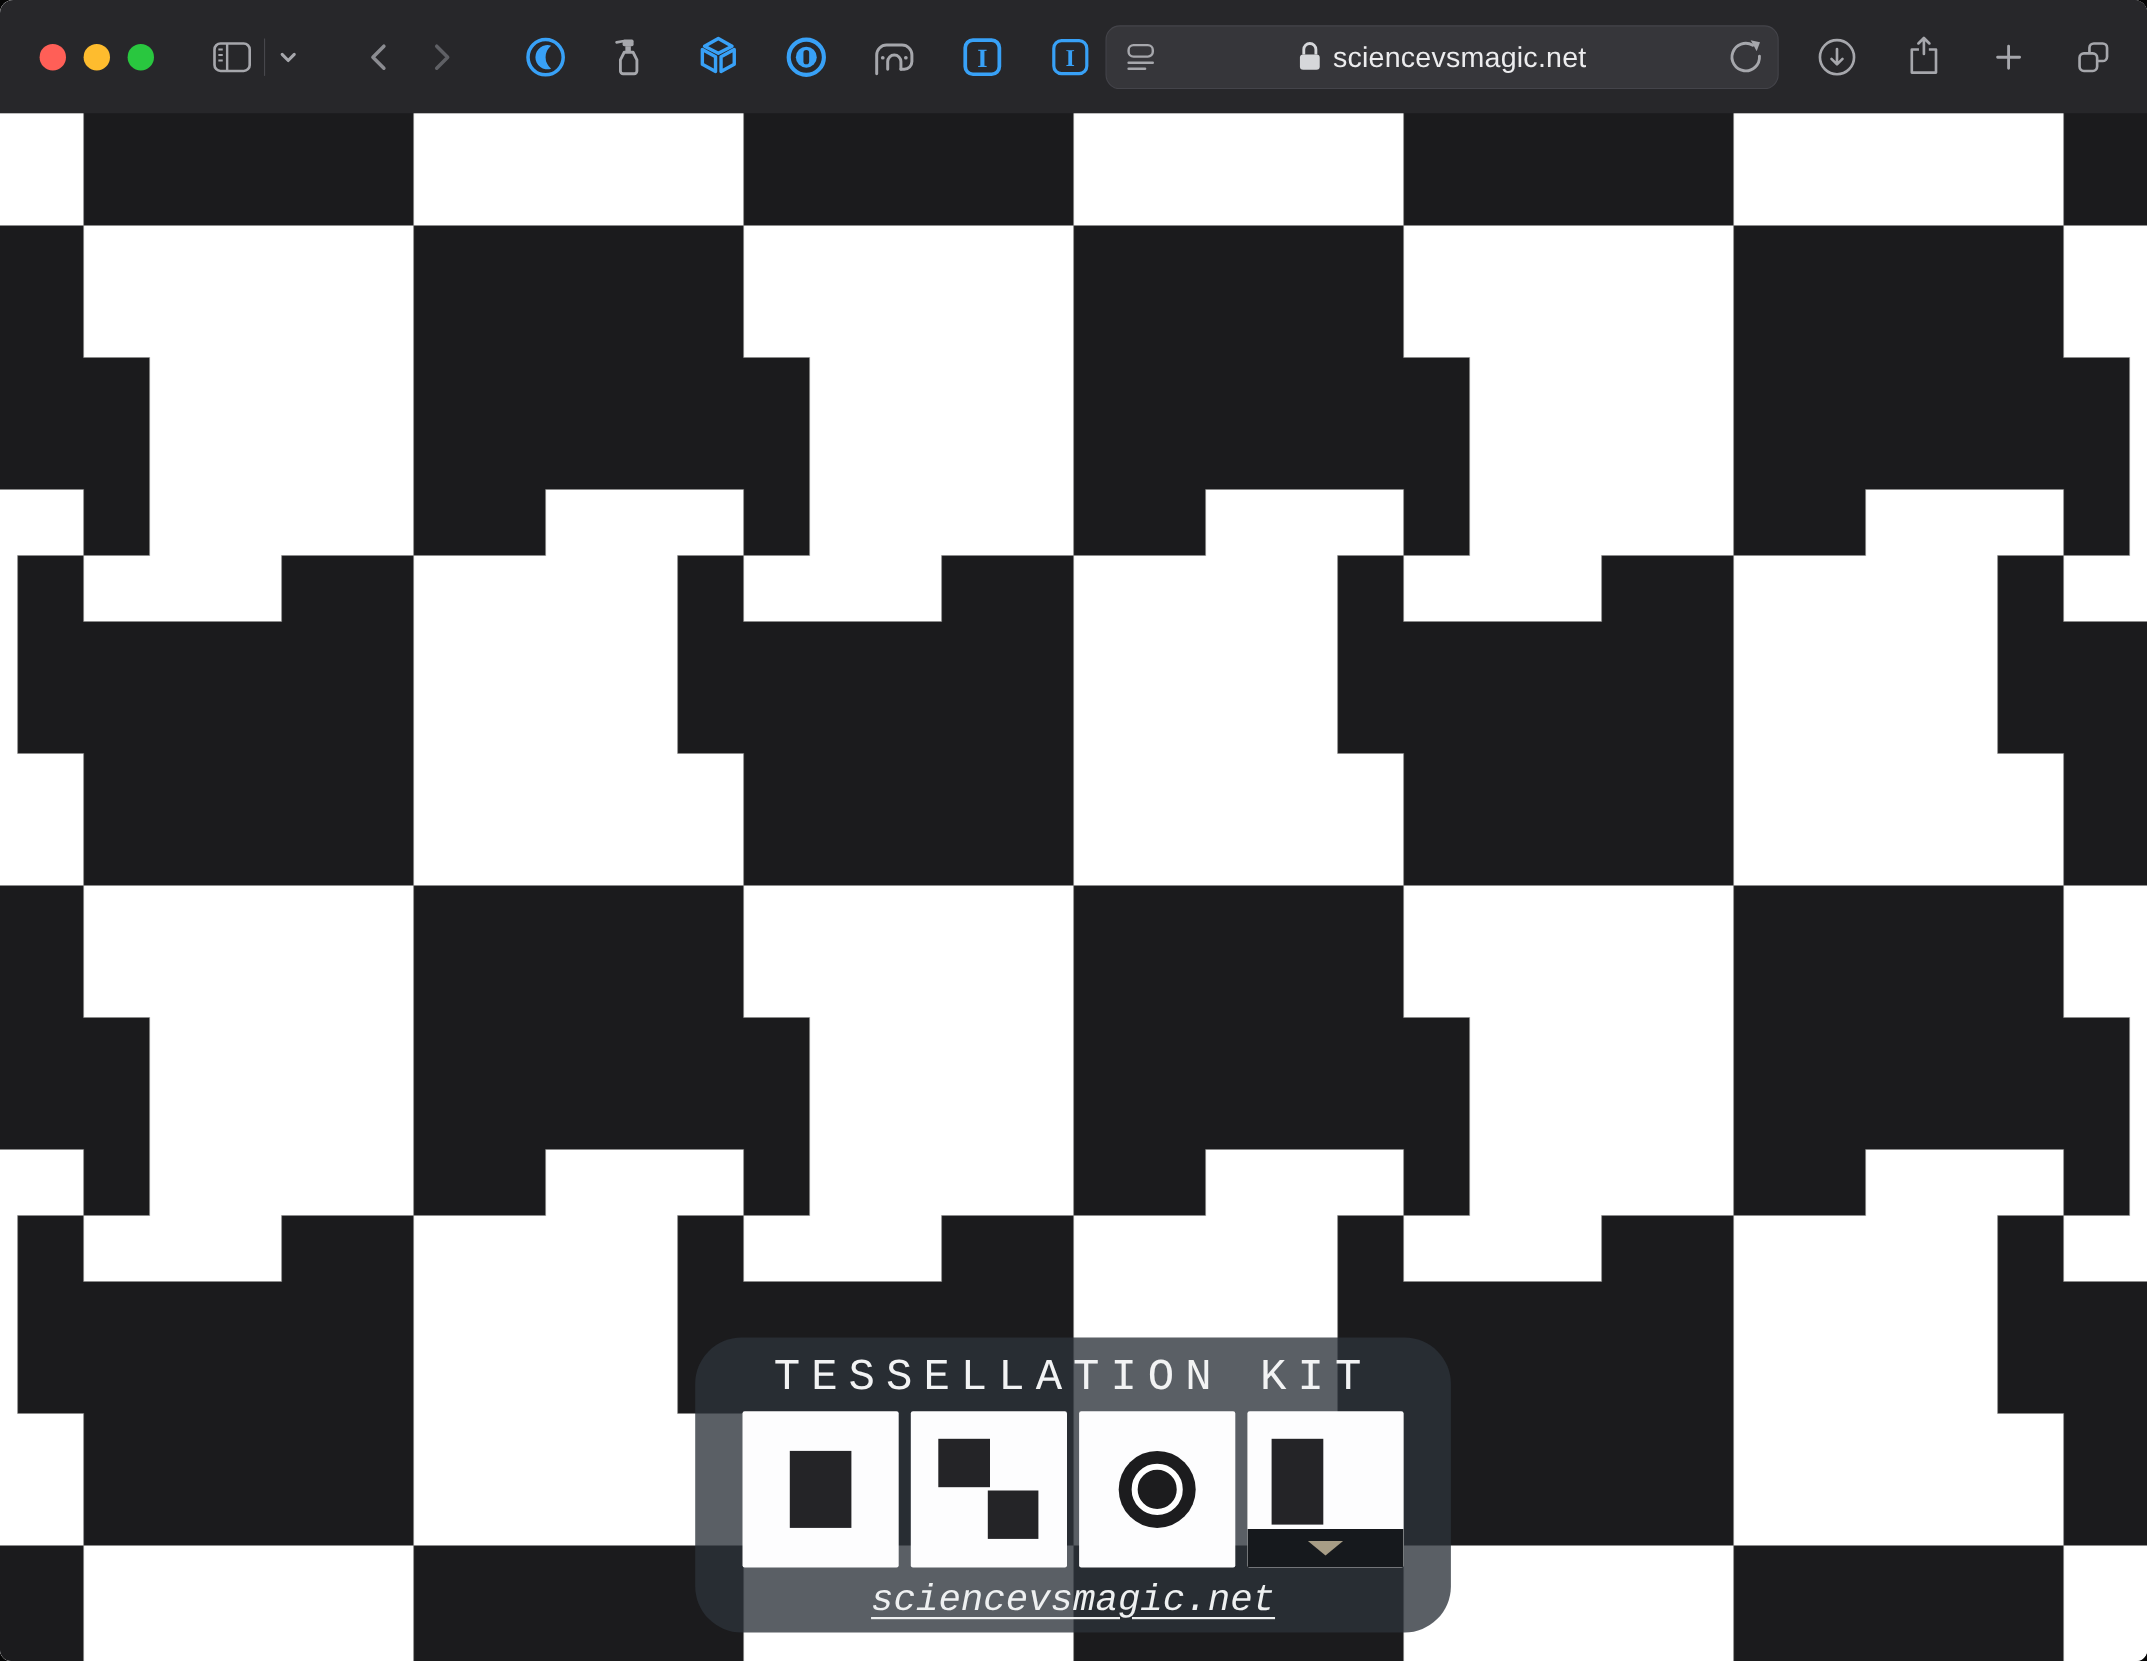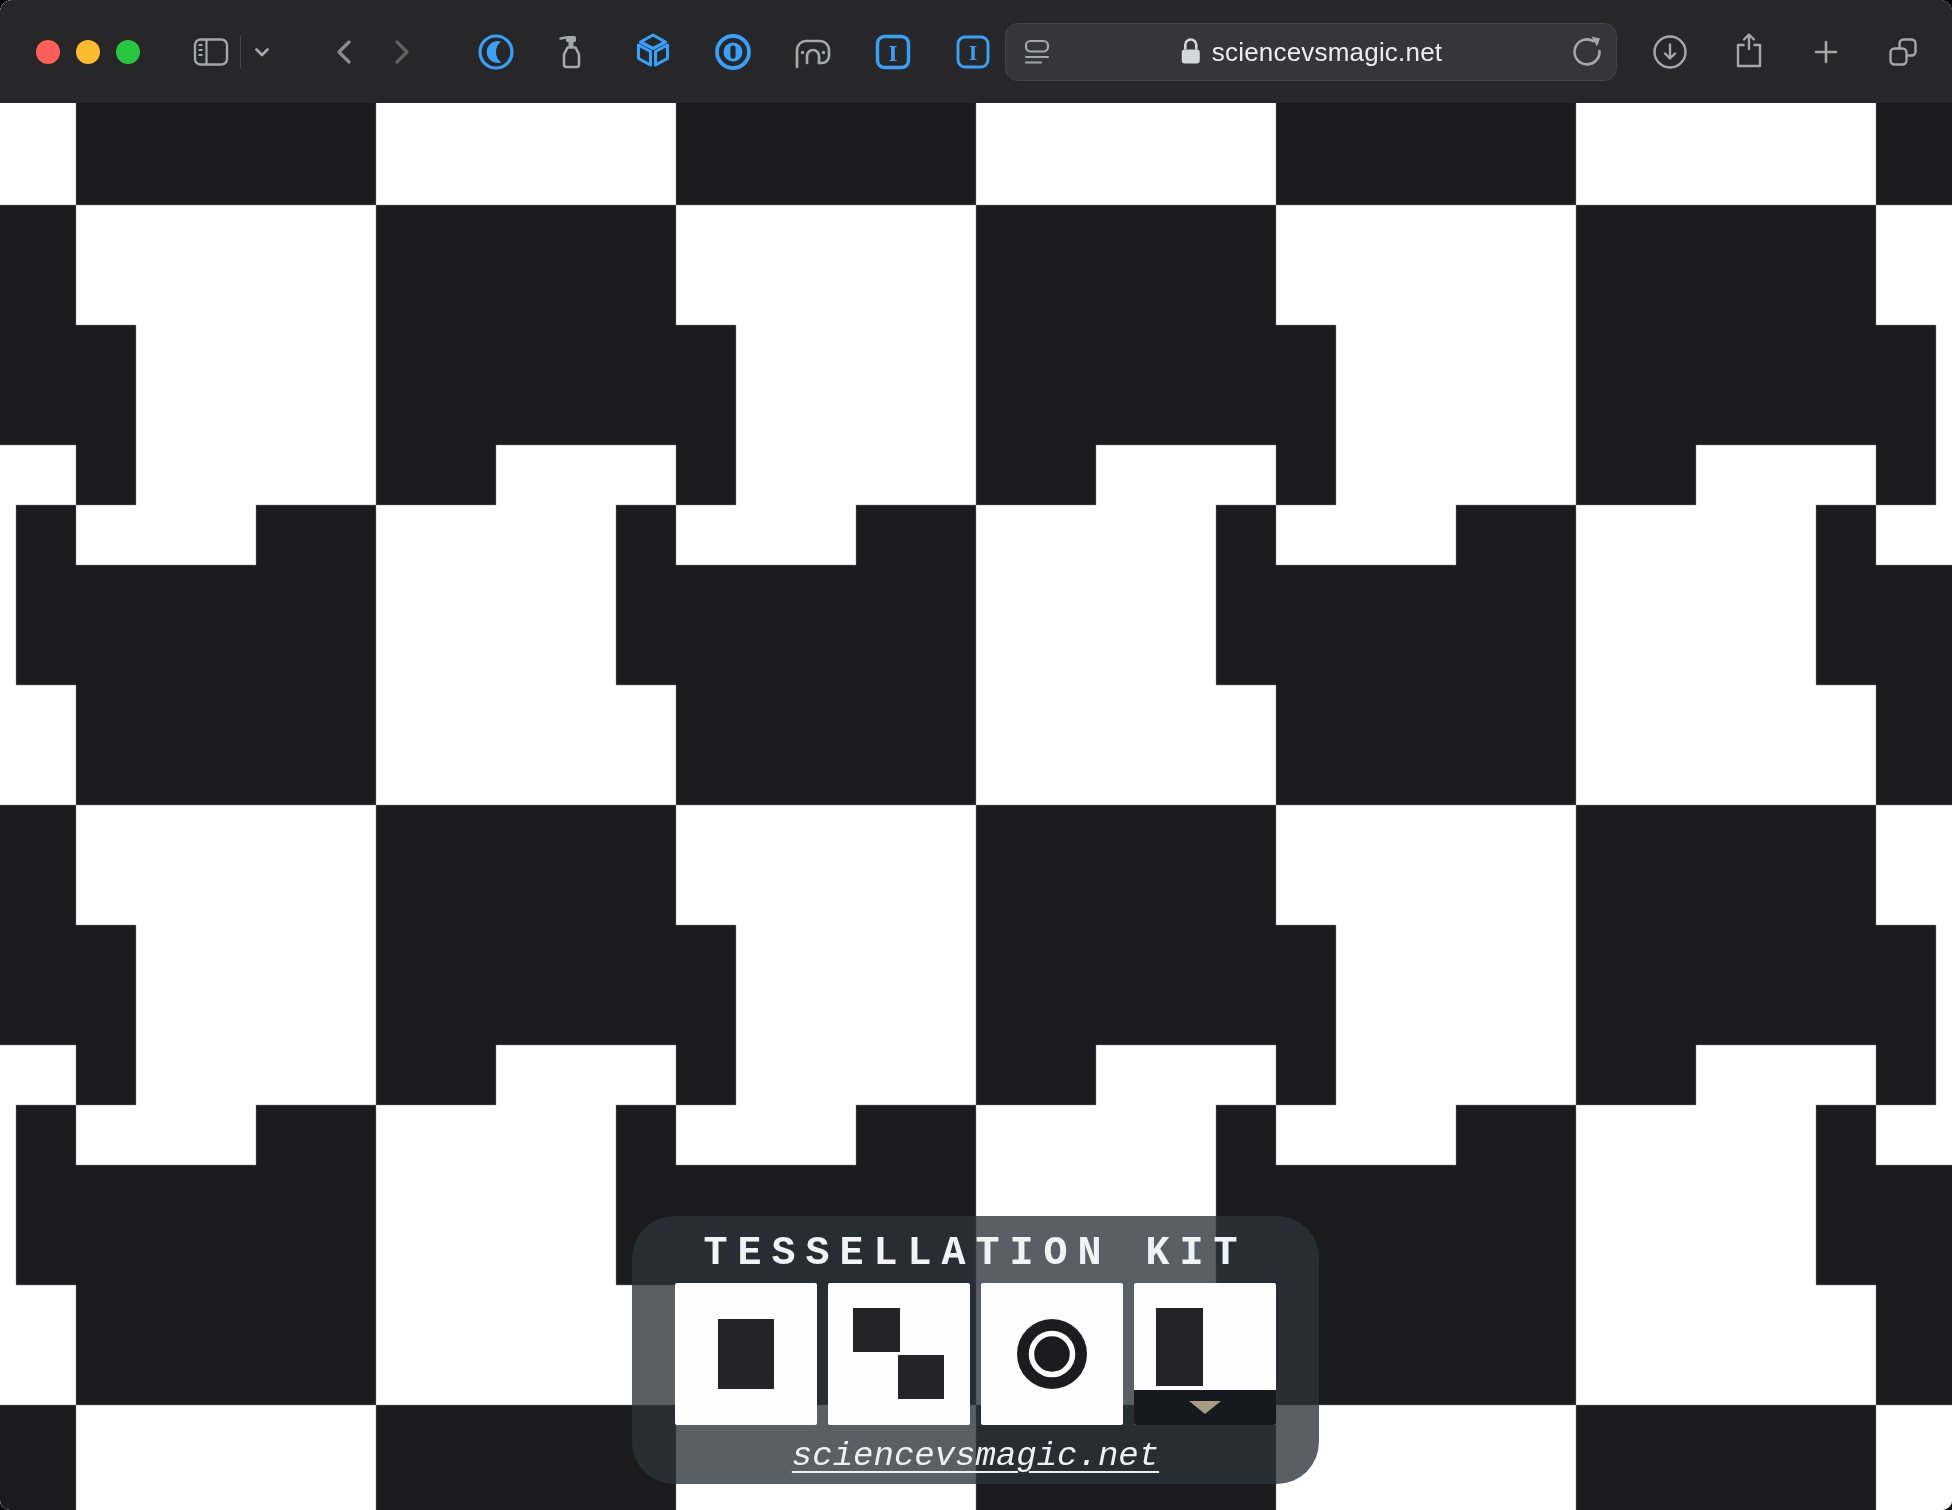--- a/index.html
+++ b/index.html
@@ -34,21 +34,21 @@
   .url-text{color:var(--url-text);font-size:26px;font-weight:500;letter-spacing:.2px;}
   svg.icon{display:block;}
   .stroke-gray{stroke:var(--gray);}   .fill-gray{fill:var(--gray);}
   .stroke-blue{stroke:var(--blue);}   .fill-blue{fill:var(--blue);}
   .stroke-nav{stroke:var(--nav);}     .stroke-dim{stroke:var(--gray-dim);}
   .stroke-lock{stroke:var(--lock);}   .fill-lock{fill:var(--lock);}
   
   .panel{position:absolute;left:632px;top:1216px;width:687px;height:268px;z-index:2;
          border-radius:42px;display:flex;flex-direction:column;align-items:center;
          box-sizing:border-box;padding-top:16px;}
-  .panel-title{font-family:"Liberation Mono",monospace;font-weight:bold;font-size:40px;
+  .panel-title{font-family:"Liberation Mono",monospace;font-weight:normal;font-size:40px;
                letter-spacing:10px;color:#f2f3f4;line-height:44px;white-space:pre;}
   .tiles{display:flex;gap:11px;margin-top:7px;}
   .tile{position:relative;width:142px;height:142px;background:#fdfdfe;border:none;
         border-radius:2px;padding:0;overflow:hidden;cursor:pointer;}
   .sq1{position:absolute;left:43px;top:36px;width:56px;height:70px;background:#242427;}
   .sq2a{position:absolute;left:25px;top:25px;width:47px;height:44px;background:#242427;}
   .sq2b{position:absolute;left:70px;top:72px;width:46px;height:44px;background:#242427;}
   .rect4{position:absolute;left:22px;top:25px;width:47px;height:78px;background:#242427;}
   .ring-svg{position:absolute;left:50%;top:50%;transform:translate(-50%,-50%);}
   .strip{position:absolute;left:0;right:0;bottom:0;height:35px;background:#16191d;

